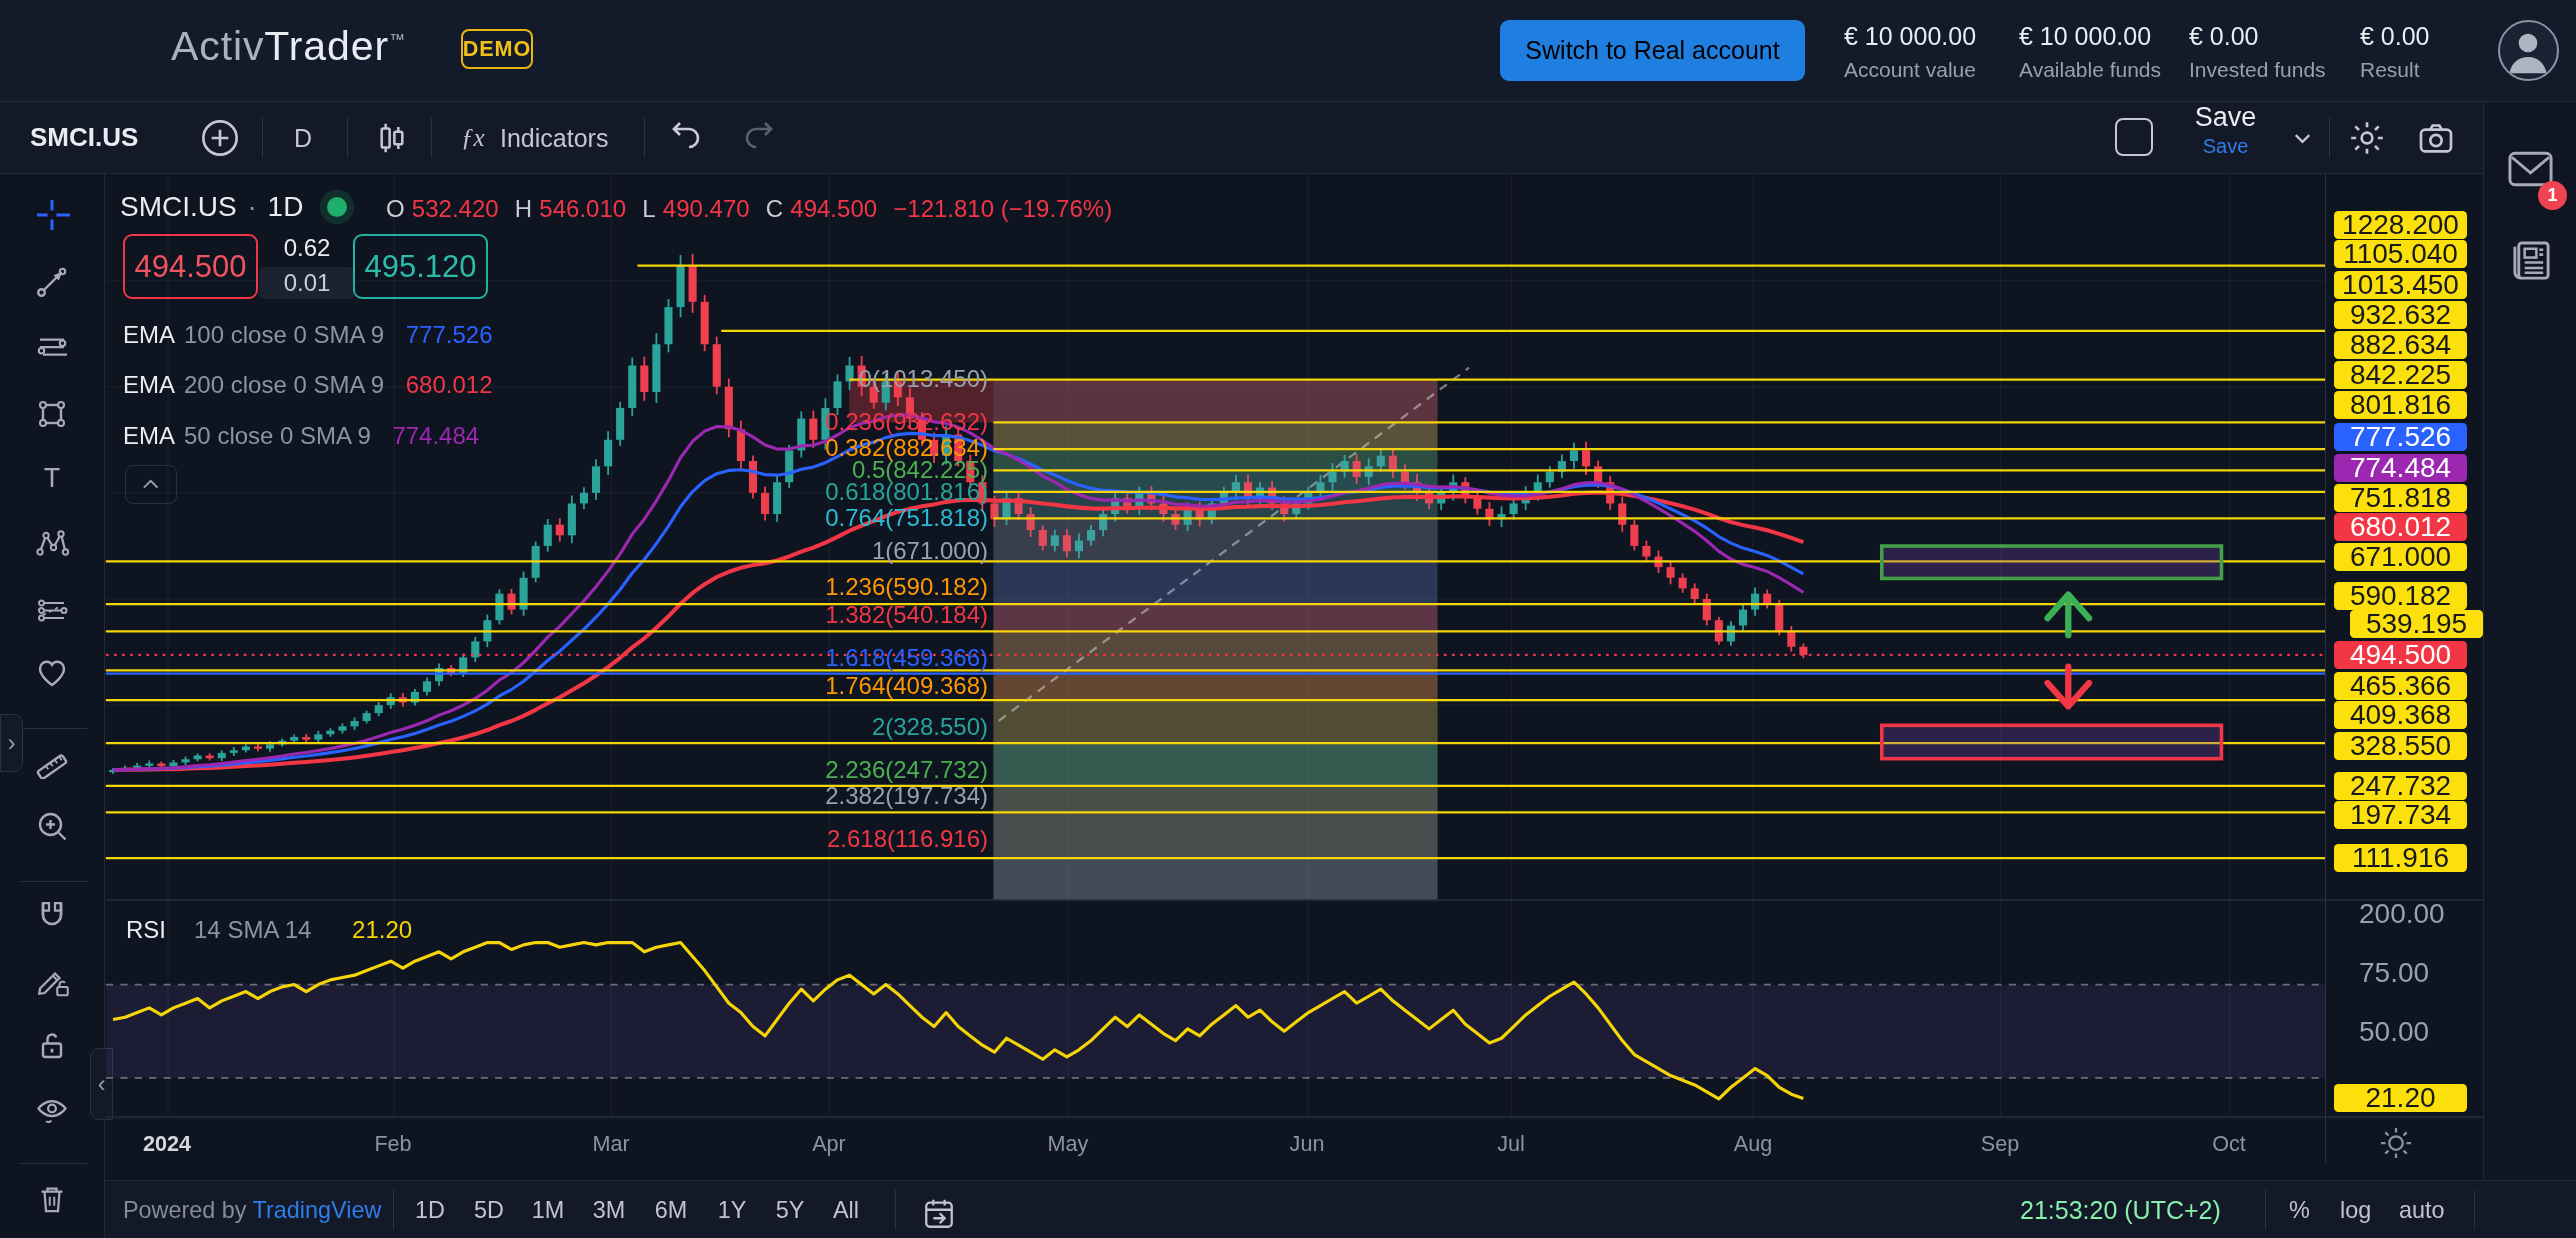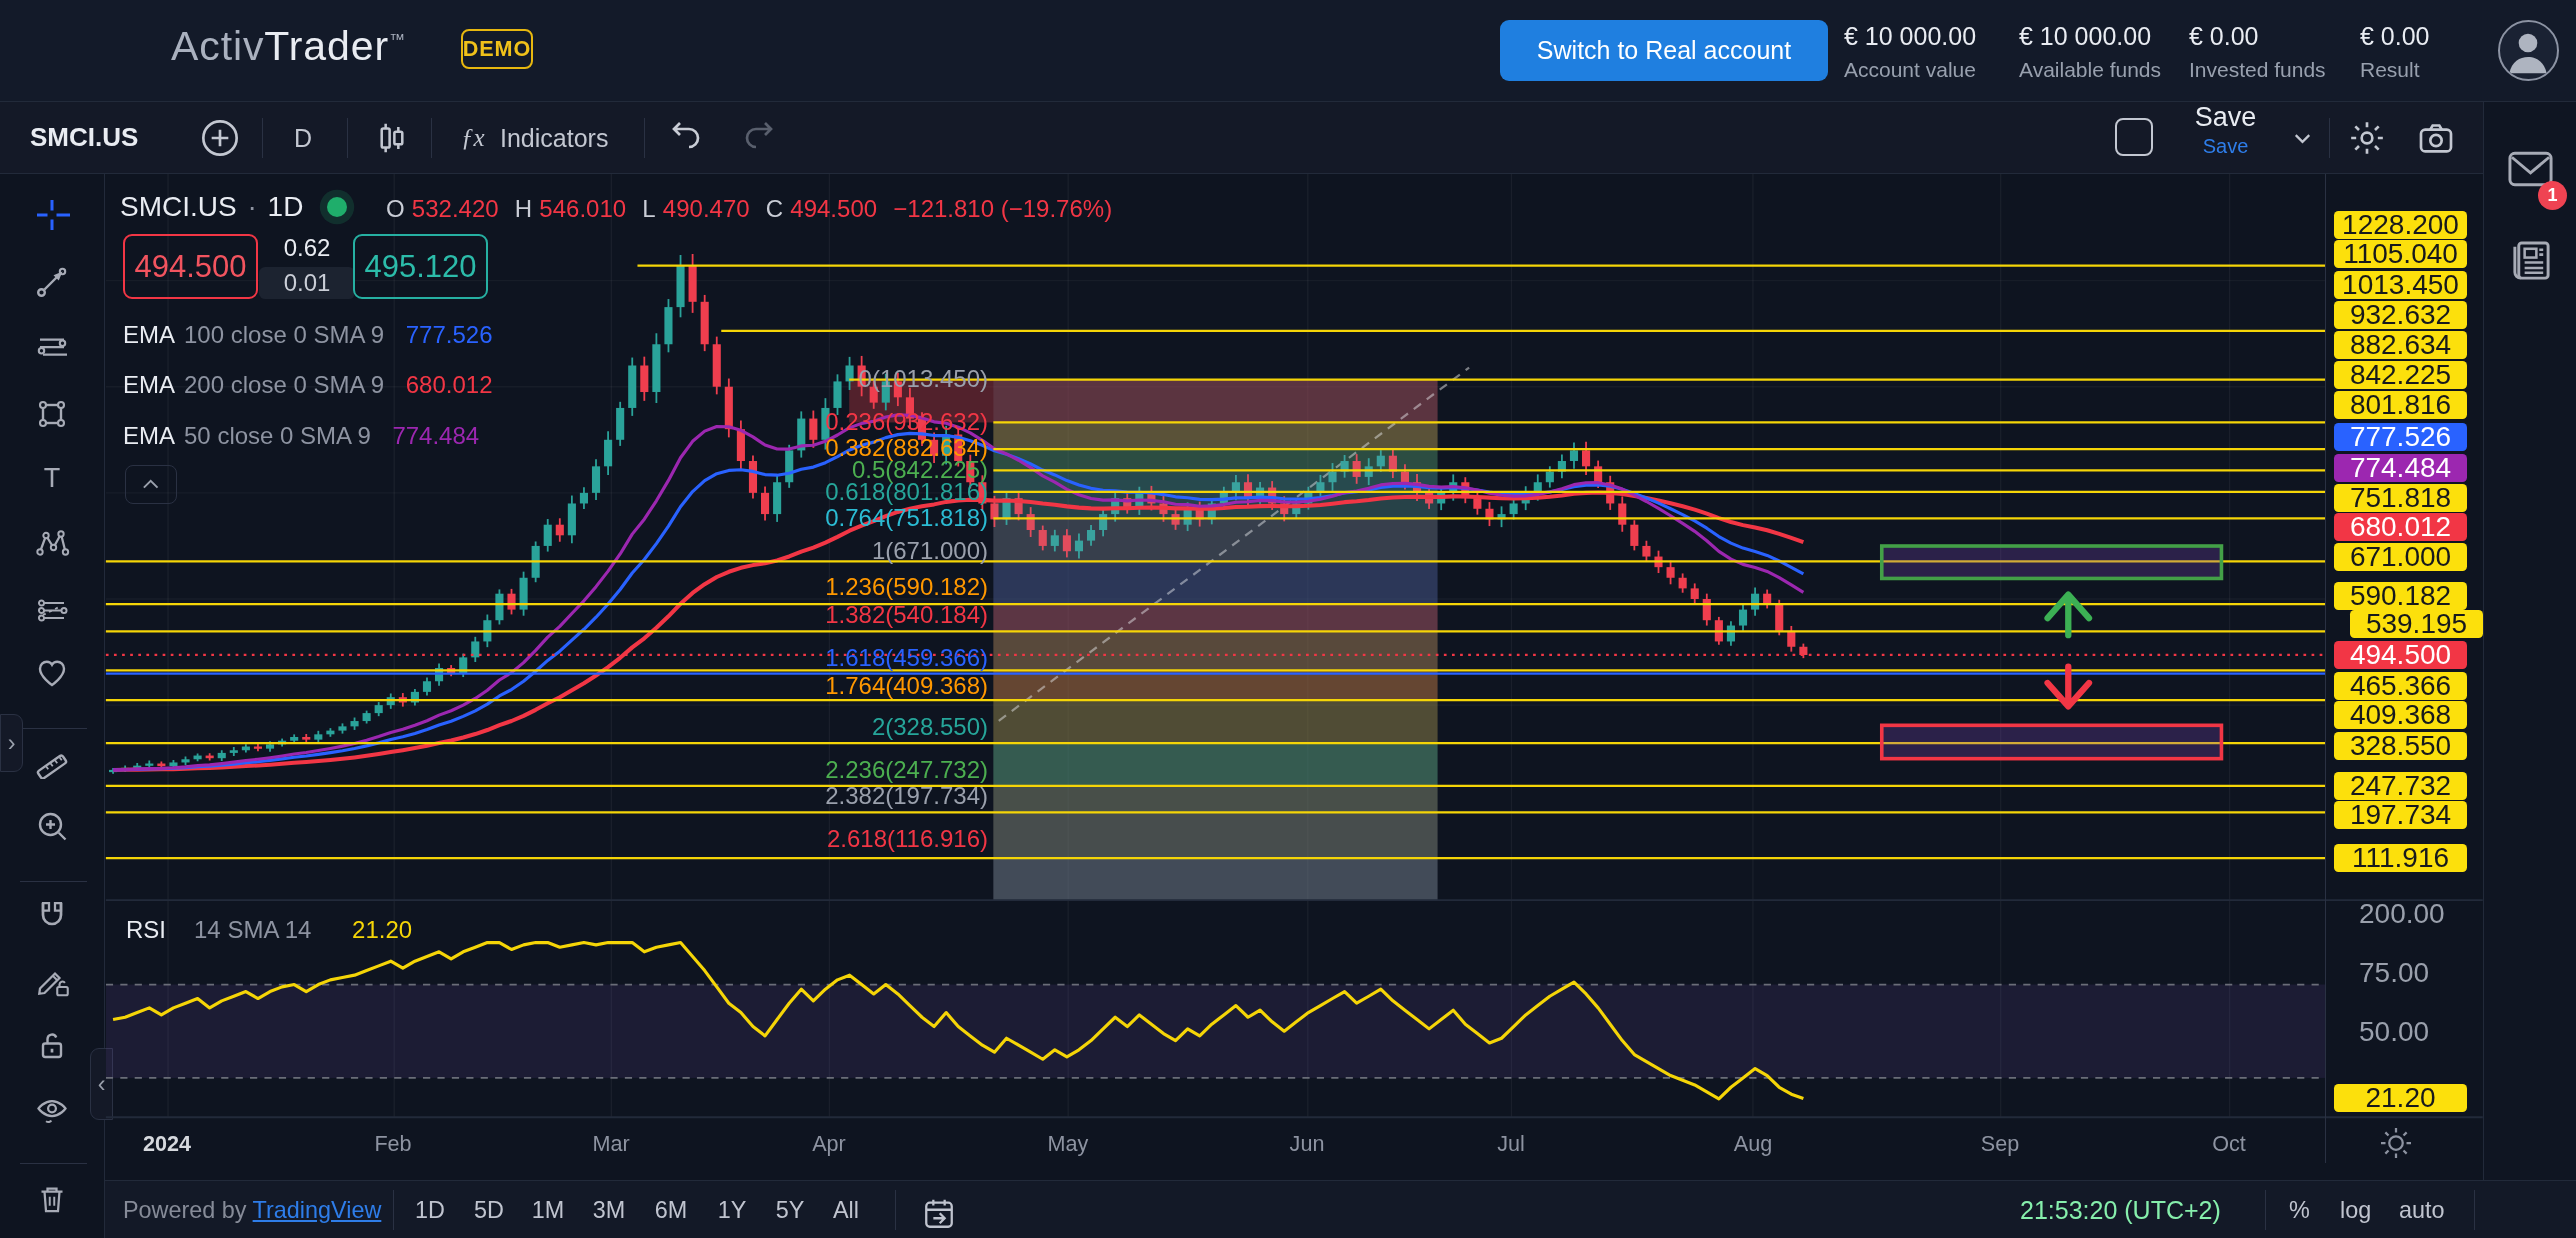--- a/index.html
+++ b/index.html
@@ -5,22 +5,22 @@
   html,body{margin:0;padding:0;background:#0a0e18;}
   *{box-sizing:border-box;}
   .app{position:relative;width:2576px;height:1238px;background:#0e1420;
        font-family:"Liberation Sans",sans-serif;color:#d6d9de;overflow:hidden;}
   
   .hdr{position:absolute;left:0;top:0;width:2576px;height:102px;background:#131a29;border-bottom:0.9px solid #222a3a;}
   .logo{position:absolute;left:171px;top:23.4px;font-size:41px;letter-spacing:0.9px;}
   .logo .a{color:#aab1bf;} .logo .b{color:#e9ecf2;} .logo sup{font-size:16px;color:#aab1bf;}
   .demo{position:absolute;left:461px;top:29px;width:72px;height:40px;border:2.7px solid #e7b70f;border-radius:8px;
         color:#f0c11a;font-size:21.6px;font-weight:bold;display:flex;align-items:center;justify-content:center;letter-spacing:0.9px;}
-  .switch-btn{position:absolute;left:1500px;top:20px;width:328px;height:61px;background:#1f7fe0;border:none;border-radius:9px;
-        color:#ffffff;font-size:25px;font-family:inherit;cursor:pointer;}
+  .switch-btn{position:absolute;left:1500px;top:20px;width:305px;height:61px;background:#1f7fe0;border:none;border-radius:9px;
+        color:#000000;font-size:25px;font-family:inherit;cursor:pointer;}
   .stat{position:absolute;top:21.6px;}
   .stat .v{font-size:25px;color:#e9ecf2;}
   .stat .l{font-size:21px;color:#98a0ae;margin-top:7.2px;}
   .avatar{position:absolute;left:2498px;top:20px;width:61px;height:61px;border-radius:50%;border:2.7px solid #8c93a3;
         background:#1a2233;overflow:hidden;}
   
   .tb{position:absolute;left:0;top:102px;width:2576px;height:72px;background:#141927;border-bottom:0.9px solid #222a3a;}
   .tb .sym{position:absolute;left:30px;top:20px;font-size:26px;font-weight:bold;color:#e9ecf2;}
   .tb-ic{position:absolute;top:12.6px;width:47px;height:47px;display:flex;align-items:center;justify-content:center;color:#c3c7d1;cursor:pointer;}
   .tb .sep{position:absolute;top:16px;width:0.9px;height:40px;background:#2a3143;}
@@ -62,21 +62,21 @@
   
   .scale{position:absolute;left:2325px;top:174px;width:158px;height:989px;border-left:0.9px solid #2a3143;cursor:ns-resize;}
   .plabel{position:absolute;left:8px;width:133px;height:28px;border-radius:4.5px;font-size:28px;
           display:flex;align-items:center;justify-content:center;}
   .months{position:absolute;left:105px;top:1118px;width:2220px;height:54px;cursor:ew-resize;}
   .mon{position:absolute;top:12.6px;font-size:21.6px;color:#8d93a1;transform:translateX(-50%);}
   .sun{position:absolute;left:2378px;top:1125px;color:#8d93a1;}
   
   .ftr{position:absolute;left:105px;top:1180px;width:2471px;height:59px;background:#131927;border-top:0.9px solid #222a3a;font-size:23.4px;}
   .ftr .pw{position:absolute;left:18px;top:16px;color:#868b98;}
-  .ftr .tv{color:#2e7de9;text-decoration:underline;cursor:pointer;}
+  .ftr .tv{color:#2e7de9;cursor:pointer;}
   .fsep{position:absolute;top:9px;width:0.9px;height:40px;background:#2a3143;}
   .rng{position:absolute;top:16px;color:#c0c4cf;cursor:pointer;transform:translateX(-50%);}
   .ftime{position:absolute;left:1915px;top:15.3px;color:#86efac;font-size:25px;cursor:pointer;}
   .fmode{position:absolute;top:16px;color:#c0c4cf;cursor:pointer;}
   svg text{font-family:"Liberation Sans",sans-serif;}
 </style>
 </head>
 <body>
 
 <div class="app">

